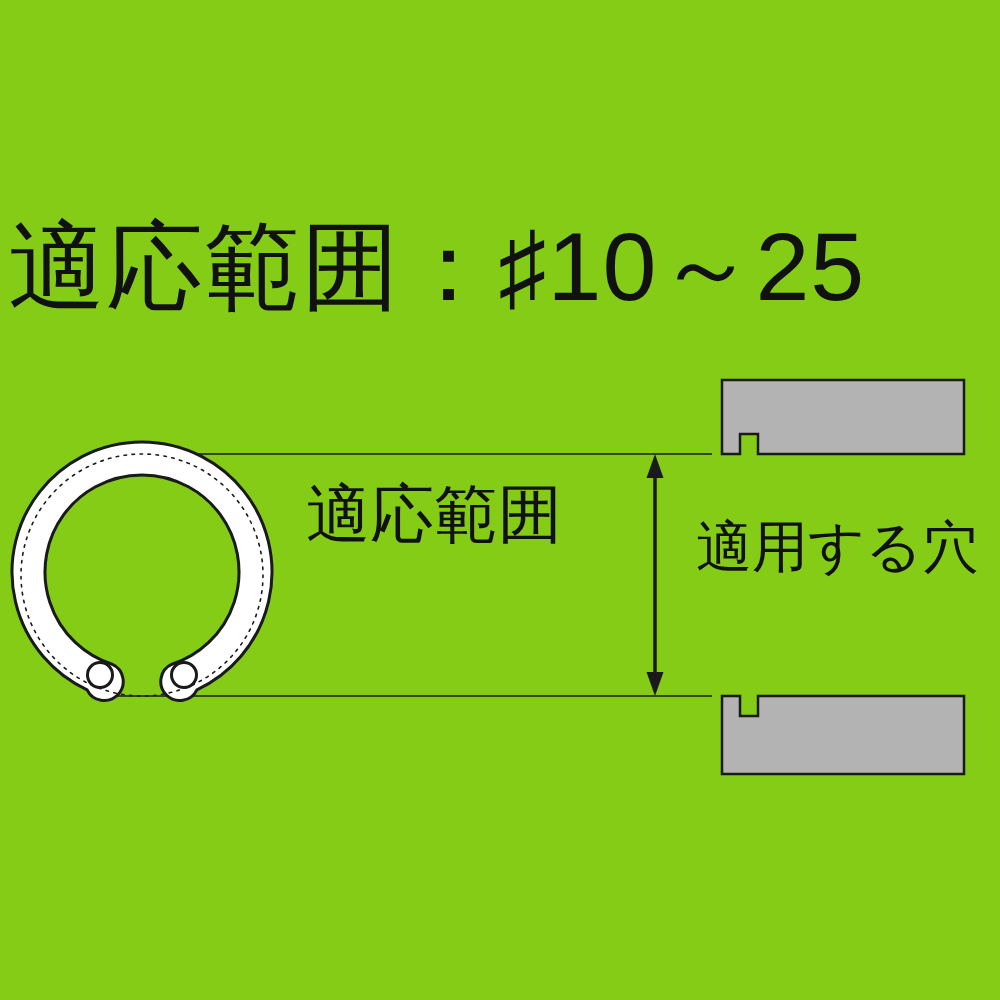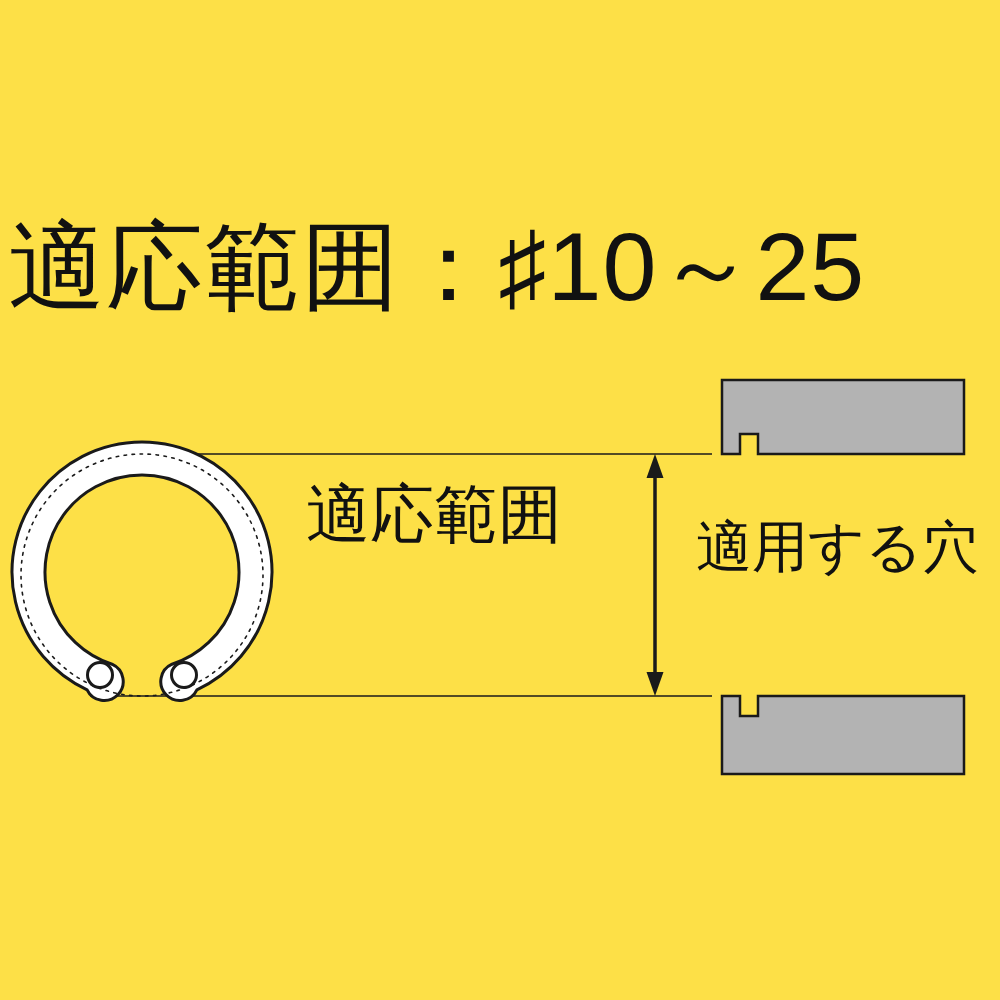--- a/index.html
+++ b/index.html
@@ -4,21 +4,21 @@
 <style>
   html, body {
     margin: 0;
     padding: 0;
     background: #ffffff;
   }
   #canvas {
     position: relative;
     width: 1000px;
     height: 1000px;
-    background: #fde047;
+    background: #84cc16;
     overflow: hidden;
     font-family: "Liberation Sans", "DejaVu Sans", sans-serif;
   }
   svg text {
     font-family: "Liberation Sans", "DejaVu Sans", sans-serif;
     fill: #111111;
   }
   .title-text {
     font-size: 97px;
     letter-spacing: 1px;

